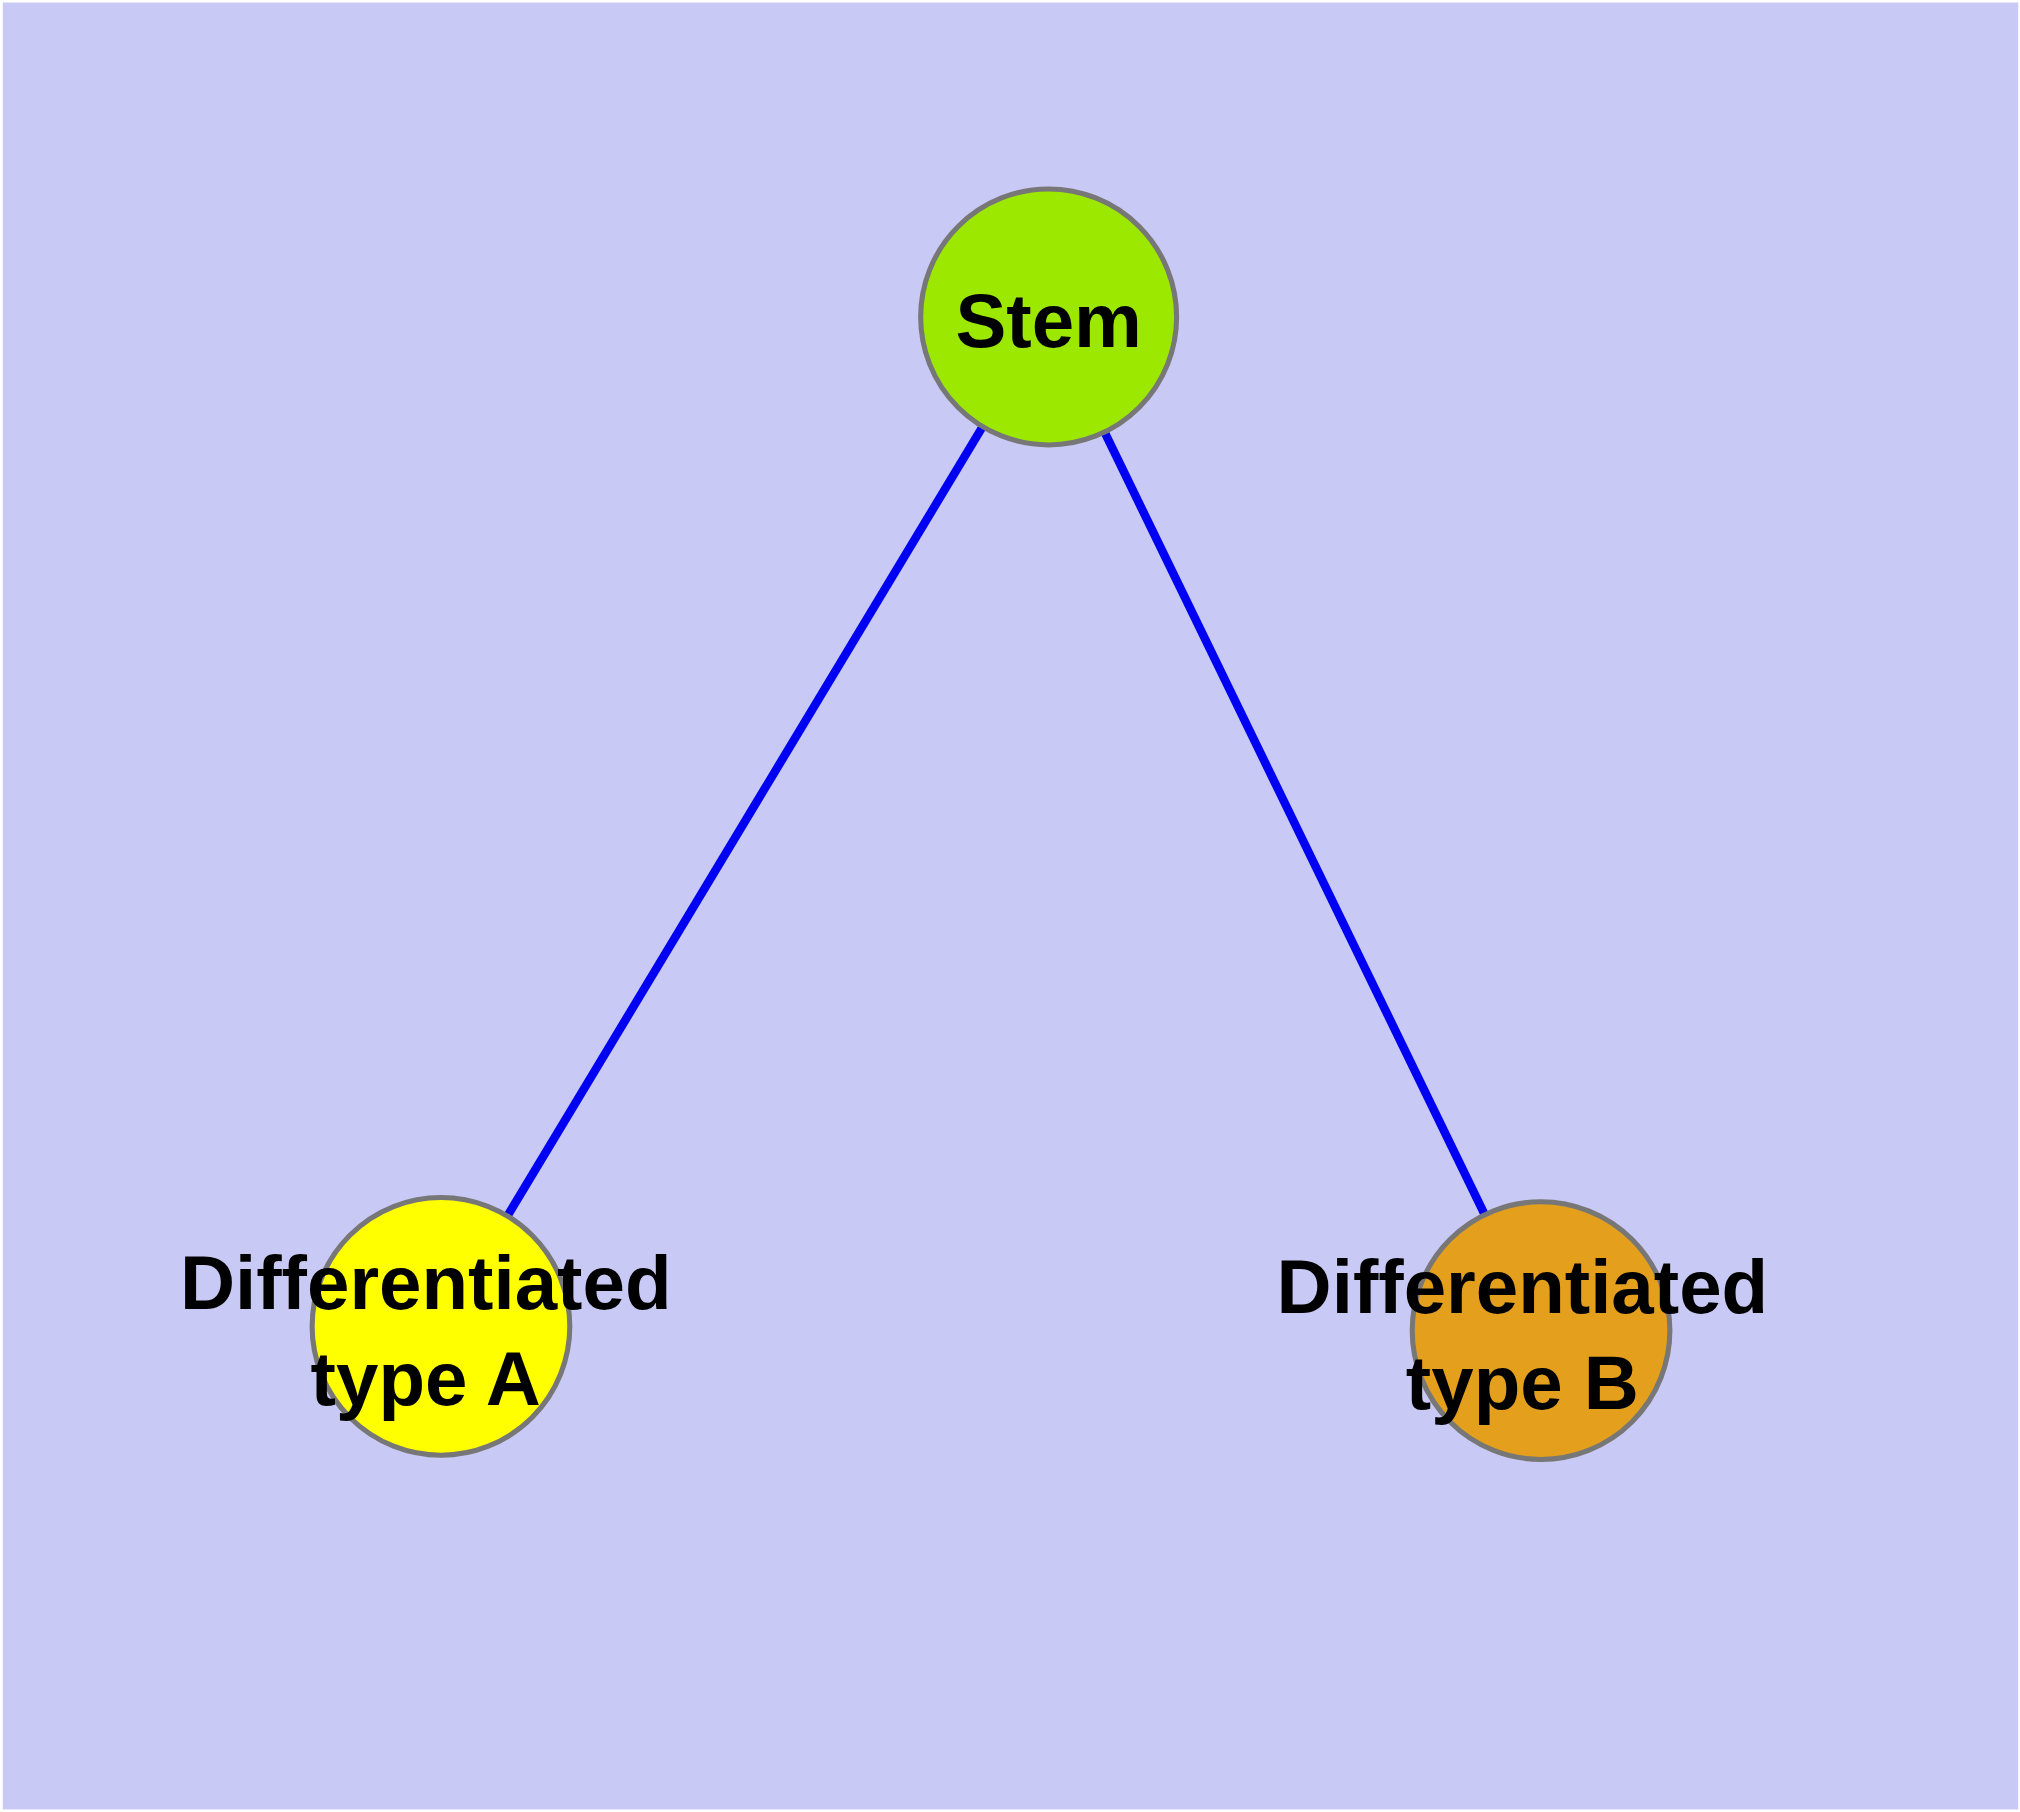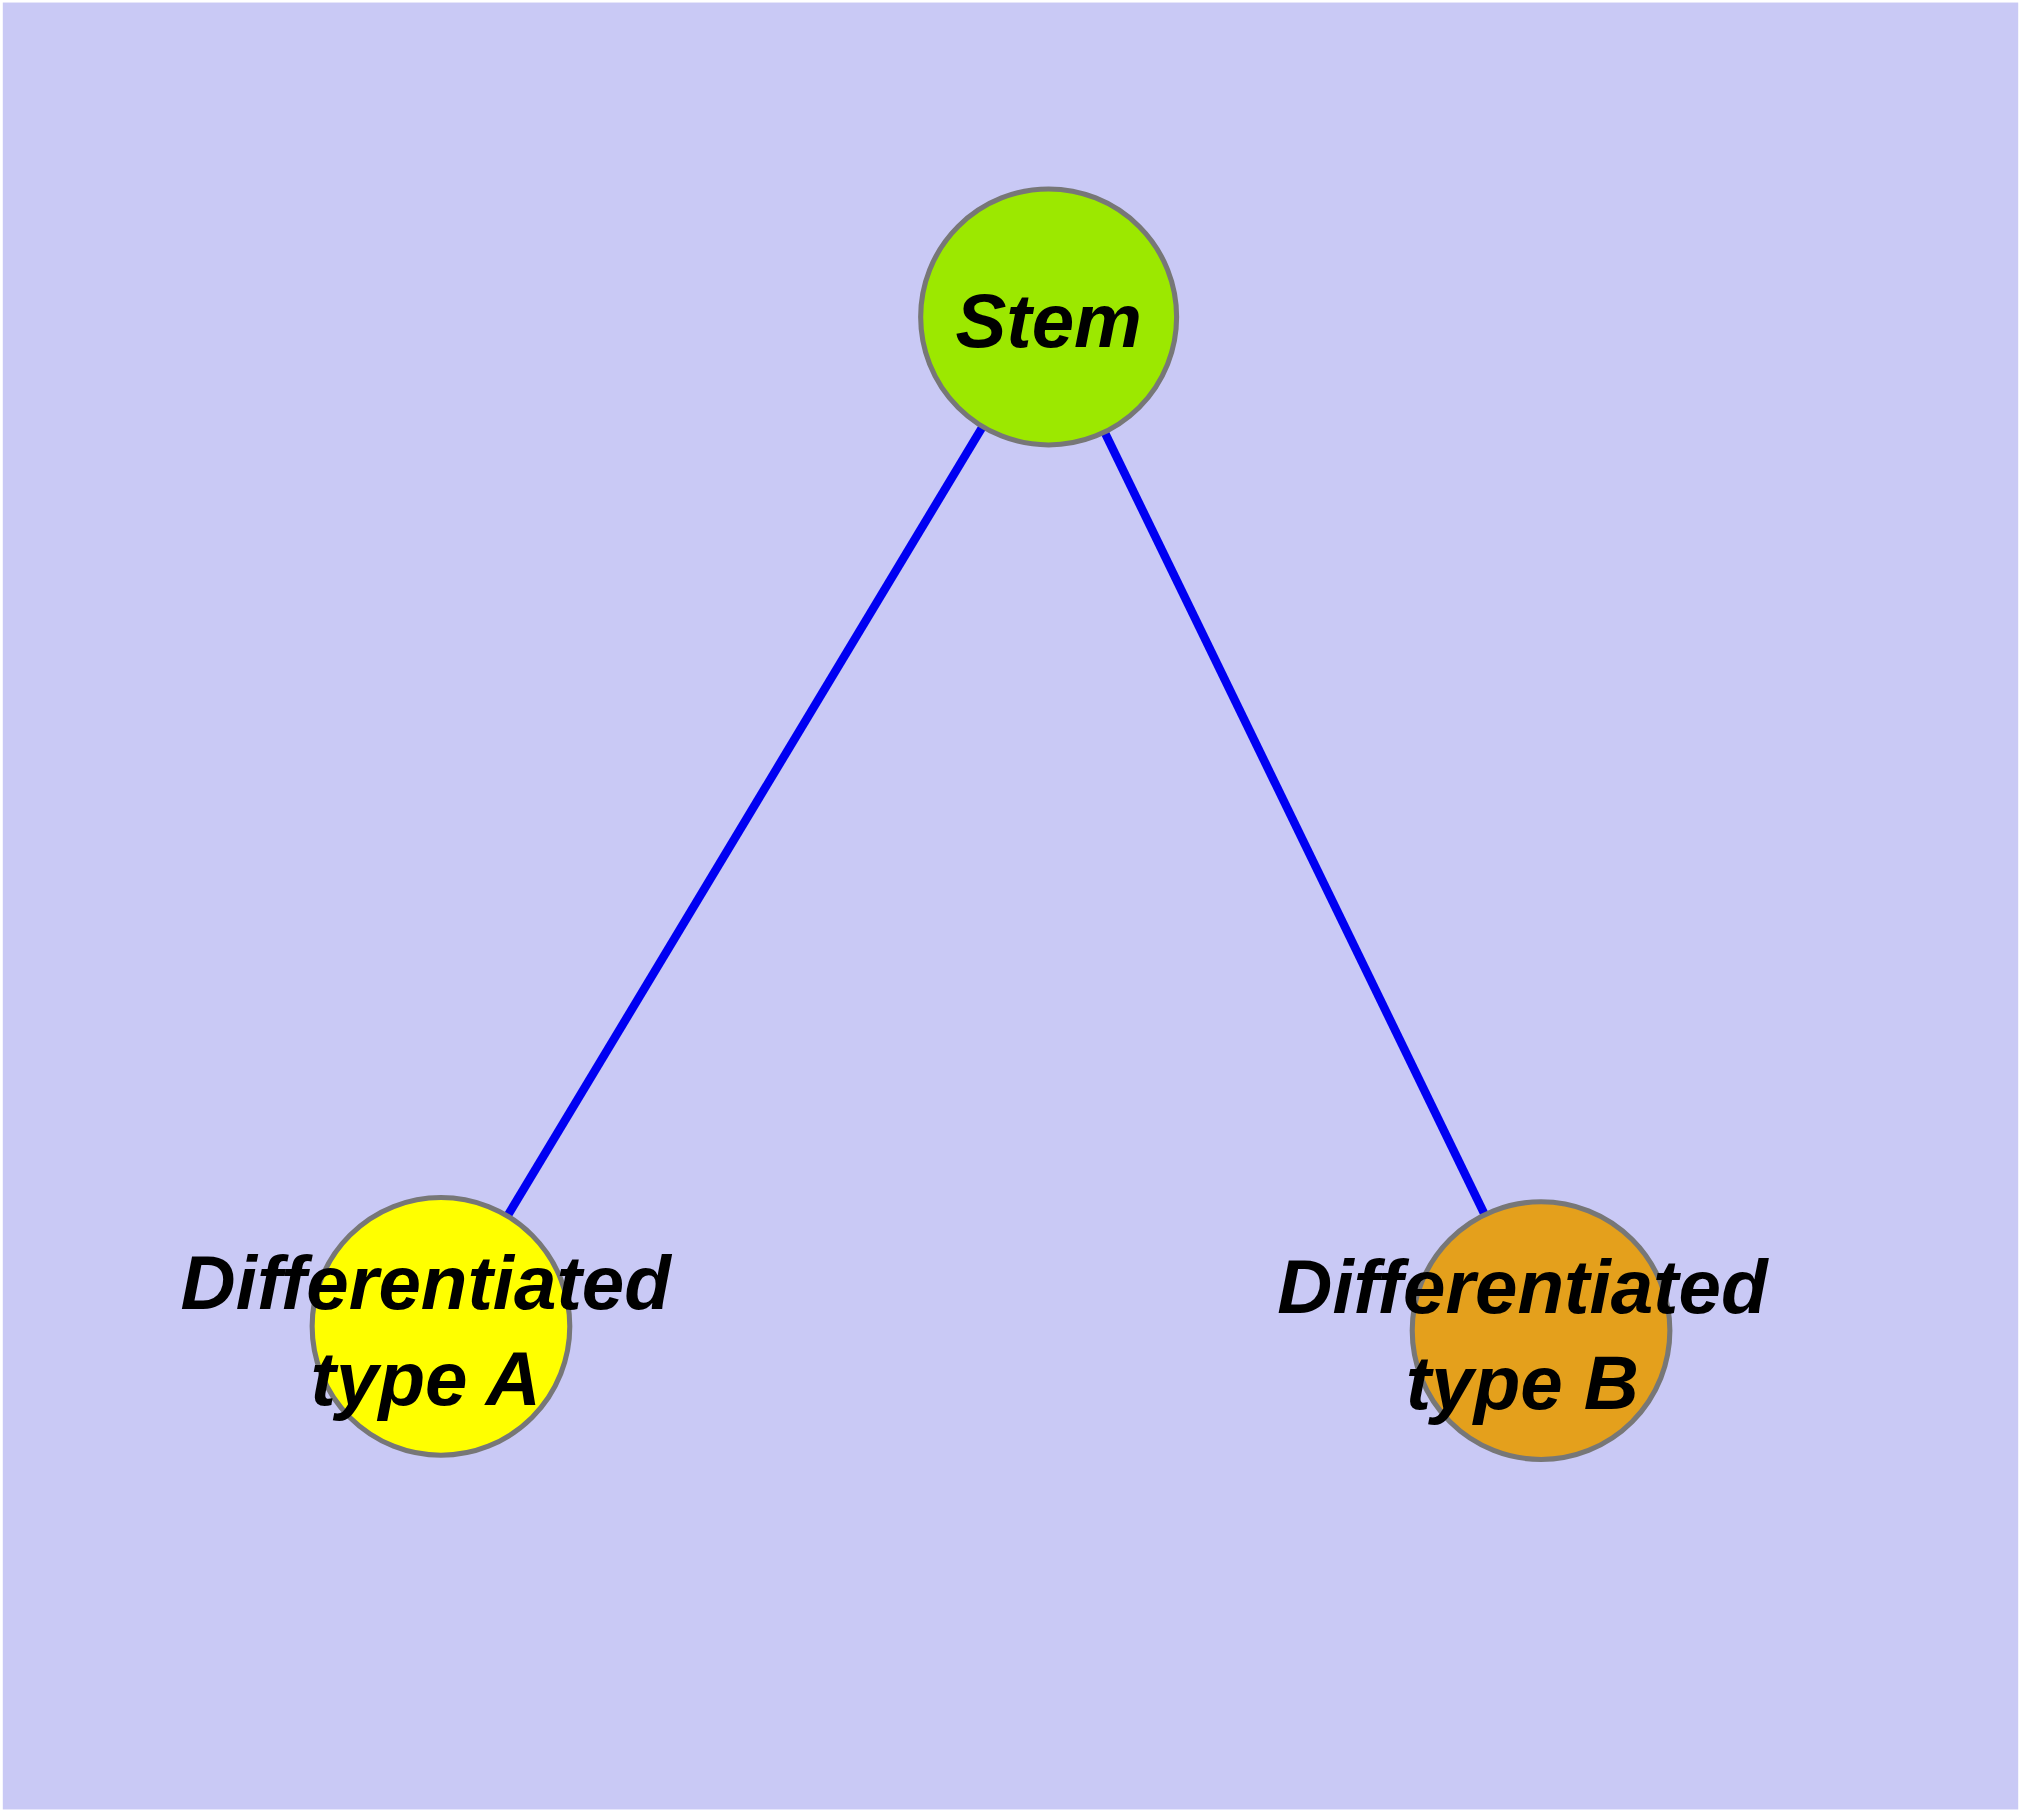--- a/index.html
+++ b/index.html
@@ -7,21 +7,20 @@
     padding: 0;
     background: #ffffff;
     font-family: "Liberation Sans", sans-serif;
   }
   .page {
     position: relative;
     width: 2021px;
     height: 1812px;
     background: #ffffff;
     overflow: hidden;
-    font-style: italic;
   }
   svg.graph {
     display: block;
     width: 2021px;
     height: 1812px;
   }
   .node-label {
     font-family: "Liberation Sans", sans-serif;
     font-weight: 700;
     text-anchor: middle;

